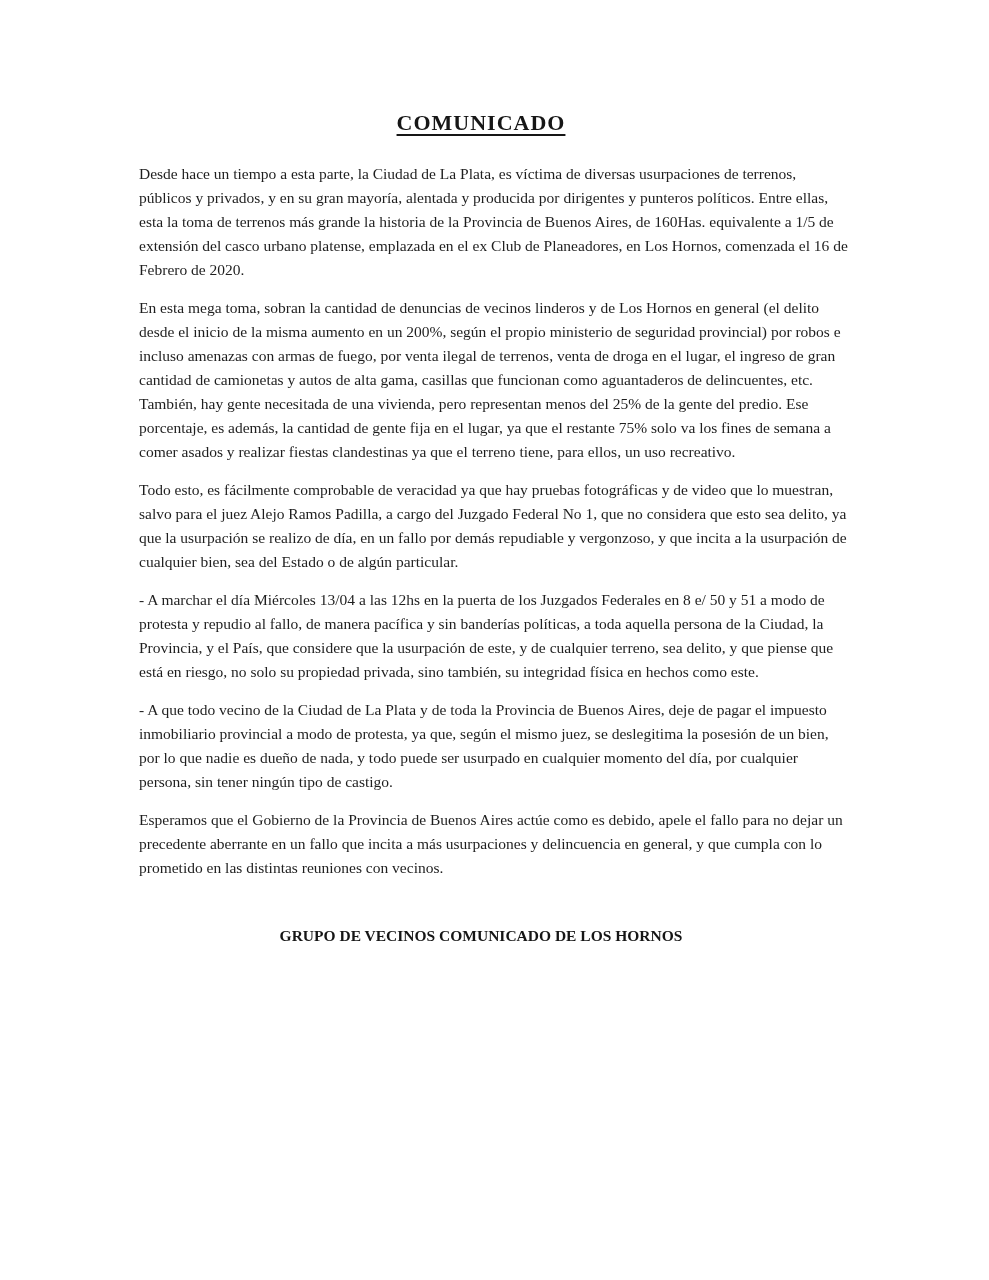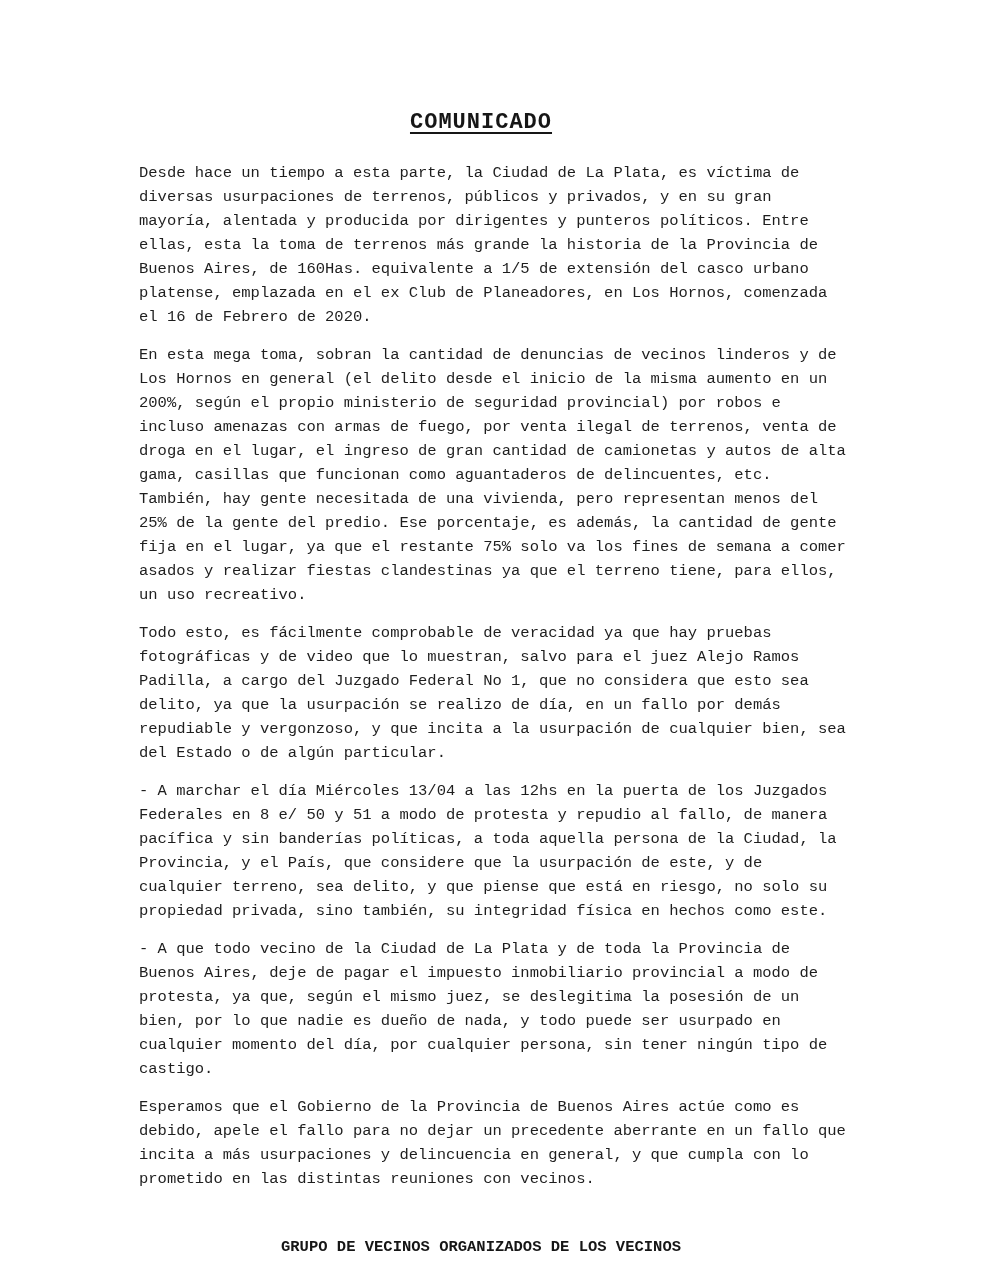--- a/index.html
+++ b/index.html
@@ -5,21 +5,21 @@
   html, body {
     margin: 0;
     padding: 0;
     background: #ffffff;
   }
   .page {
     position: relative;
     width: 989px;
     height: 1280px;
     background: #ffffff;
-    font-family: Liberation Mono, monospace;
+    font-family: Liberation Serif, serif;
     color: #1b1b1b;
     overflow: hidden;
     box-sizing: border-box;
   }
   .content {
     position: absolute;
     left: 139px;
     top: 110px;
     width: 714px;
   }
@@ -63,15 +63,15 @@
 
     <p class="doc-paragraph">Todo esto, es fácilmente comprobable de veracidad ya que hay pruebas fotográficas y de video que lo muestran, salvo para el juez Alejo Ramos Padilla, a cargo del Juzgado Federal No 1, que no considera que esto sea delito, ya que la usurpación se realizo de día, en un fallo por demás repudiable y vergonzoso, y que incita a la usurpación de cualquier bien, sea del Estado o de algún particular.</p>
 
 
     <p class="doc-paragraph">- A marchar el día Miércoles 13/04 a las 12hs en la puerta de los Juzgados Federales en 8 e/ 50 y 51 a modo de protesta y repudio al fallo, de manera pacífica y sin banderías políticas, a toda aquella persona de la Ciudad, la Provincia, y el País, que considere que la usurpación de este, y de cualquier terreno, sea delito, y que piense que está en riesgo, no solo su propiedad privada, sino también, su integridad física en hechos como este.</p>
 
     <p class="doc-paragraph">- A que todo vecino de la Ciudad de La Plata y de toda la Provincia de Buenos Aires, deje de pagar el impuesto inmobiliario provincial a modo de protesta, ya que, según el mismo juez, se deslegitima la posesión de un bien, por lo que nadie es dueño de nada, y todo puede ser usurpado en cualquier momento del día, por cualquier persona, sin tener ningún tipo de castigo.</p>
 
     <p class="doc-paragraph">Esperamos que el Gobierno de la Provincia de Buenos Aires actúe como es debido, apele el fallo para no dejar un precedente aberrante en un fallo que incita a más usurpaciones y delincuencia en general, y que cumpla con lo prometido en las distintas reuniones con vecinos.</p>
 
-    <p class="doc-signature">GRUPO DE VECINOS ORGANIZADOS DE LOS VECINOS</p>
+    <p class="doc-signature">GRUPO DE VECINOS COMUNICADO DE LOS HORNOS</p>
   </div>
 </div>
 
 </body></html>

